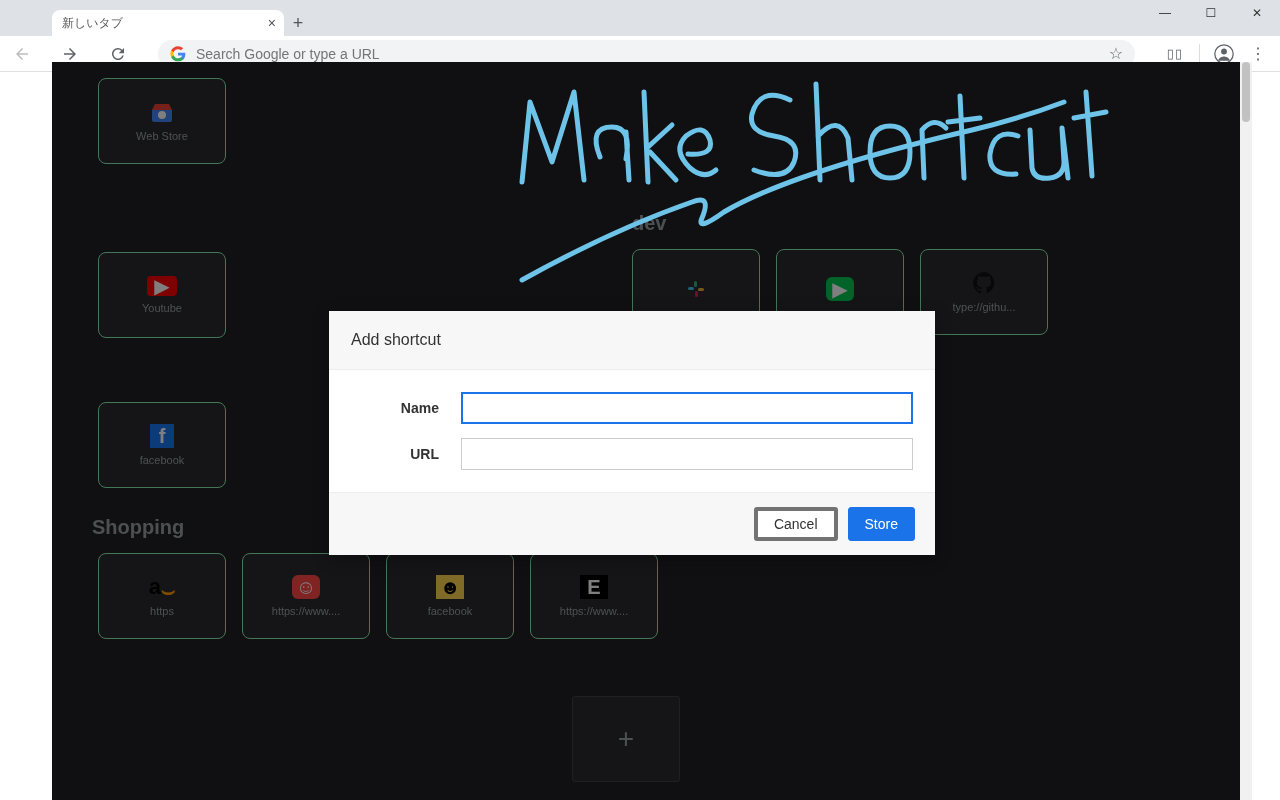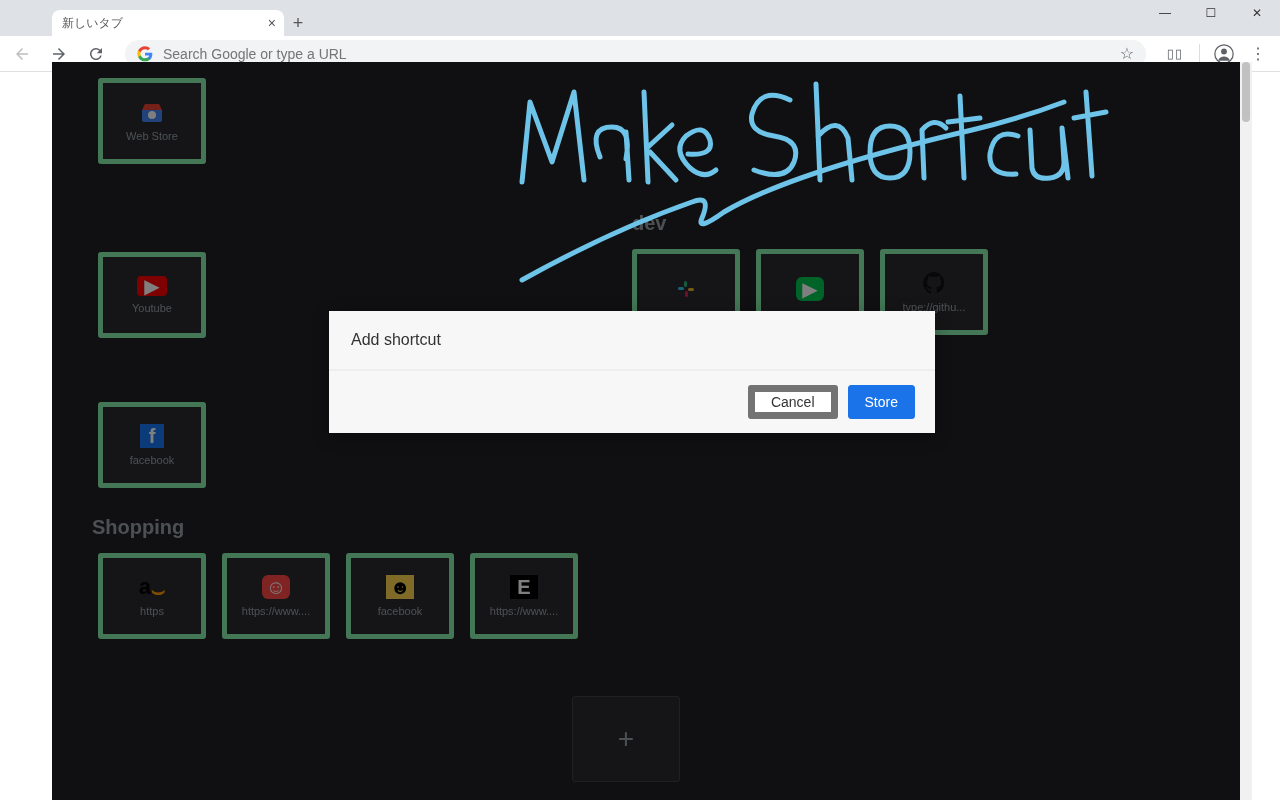--- a/index.html
+++ b/index.html
@@ -6,41 +6,41 @@
 body { width: 1280px; height: 800px; overflow: hidden; background: #fff; position: relative; }
 
 
 .tabbar { height: 36px; background: #dee1e6; display: flex; align-items: flex-end; padding-left: 52px; }
 .tab { width: 232px; height: 26px; background: #fff; border-radius: 8px 8px 0 0; display: flex; align-items: center; padding: 0 10px; font-size: 12px; color: #555; position: relative; }
 .tab .close { position: absolute; right: 8px; font-size: 14px; color: #555; cursor: pointer; }
 .newtab { width: 28px; height: 26px; display: flex; align-items: center; justify-content: center; color: #555; font-size: 18px; cursor: pointer; }
 .window-controls { position: absolute; right: 0; top: 0; display: flex; }
 .window-controls div { width: 46px; height: 26px; display: flex; align-items: center; justify-content: center; color: #333; font-size: 12px; cursor: pointer; }
 
-.toolbar { height: 36px; background: #fff; border-bottom: 1px solid #e0e0e0; display: flex; align-items: center; padding: 0 8px; gap: 9px; }
+.toolbar { height: 36px; background: #fff; border-bottom: 1px solid #e0e0e0; display: flex; align-items: center; padding: 0 8px; gap: 20px; }
 .nav-btn { width: 28px; height: 28px; display: flex; align-items: center; justify-content: center; color: #5f6368; border-radius: 50%; cursor: pointer; }
 .nav-btn.disabled { color: #bdbdbd; }
 .nav-btn svg { width: 18px; height: 18px; }
 .omnibox { flex: 1; height: 28px; background: #f1f3f4; border-radius: 14px; display: flex; align-items: center; padding: 0 12px; gap: 10px; margin: 0 6px; }
 .omnibox .g-icon { width: 16px; height: 16px; }
 .omnibox input { border: none; background: transparent; outline: none; flex: 1; font-size: 14px; color: #5f6368; }
 .omnibox .star { color: #5f6368; font-size: 16px; }
 .right-icons { display: flex; align-items: center; gap: 6px; }
 .right-icons .icon { width: 28px; height: 28px; display: flex; align-items: center; justify-content: center; color: #5f6368; border-radius: 50%; cursor: pointer; }
 .divider-v { width: 1px; height: 20px; background: #ddd; margin: 0 4px; }
 
 
 .viewport { position: absolute; top: 62px; left: 52px; right: 40px; bottom: 0; background: #202124; overflow: hidden; }
 .scrollbar { position: absolute; top: 62px; right: 28px; width: 12px; bottom: 0; background: #f1f1f1; }
 .scrollbar-thumb { position: absolute; top: 0; left: 2px; width: 8px; height: 60px; background: #c1c1c1; border-radius: 4px; }
 
 .tile-group { position: absolute; }
 .group-title { color: #9aa0a6; font-size: 20px; font-weight: 600; margin-bottom: 14px; }
 .tiles { display: flex; gap: 16px; flex-wrap: wrap; }
-.tile { width: 108px; height: 86px; background: #2a2b2e; border: 5px solid #86efac; border-radius: 3px; display: flex; flex-direction: column; align-items: center; justify-content: center; gap: 6px; cursor: pointer; }
+.tile { width: 128px; height: 86px; background: #2a2b2e; border: 1px solid #86efac; border-radius: 8px; display: flex; flex-direction: column; align-items: center; justify-content: center; gap: 6px; cursor: pointer; }
 .tile .ticon { width: 28px; height: 24px; display: flex; align-items: center; justify-content: center; font-size: 20px; }
 .tile .tlabel { font-size: 11px; color: #9aa0a6; text-align: center; max-width: 90px; overflow: hidden; text-overflow: ellipsis; white-space: nowrap; }
 
 .add-tile { width: 108px; height: 86px; background: #2a2b2e; border: 1px solid #3c4043; border-radius: 3px; display: flex; align-items: center; justify-content: center; color: #9aa0a6; font-size: 28px; cursor: pointer; }
 
 
 .dim { position: absolute; inset: 0; background: rgba(0,0,0,0.5); }
 
 
 .annotation { position: absolute; top: 0; left: 0; pointer-events: none; }
@@ -49,21 +49,21 @@
 .dialog { position: absolute; left: 329px; top: 311px; width: 606px; background: #fff; box-shadow: 0 4px 16px rgba(0,0,0,0.3); }
 .dialog-header { padding: 20px 22px; background: #f7f7f7; border-bottom: 1px solid #eee; }
 .dialog-title { font-size: 16px; color: #333; font-weight: 400; }
 .dialog-body { padding: 22px 22px 22px 22px; background: #fff; }
 .form-row { display: flex; align-items: center; margin-bottom: 14px; }
 .form-row label { width: 110px; text-align: right; padding-right: 22px; font-size: 14px; font-weight: 600; color: #333; }
 .form-row input { flex: 1; height: 32px; border: 1px solid #ccc; padding: 0 8px; font-size: 14px; outline: none; }
 .form-row input.focused { border: 2px solid #1a73e8; }
 .dialog-footer { padding: 14px 20px; background: #f7f7f7; border-top: 1px solid #eee; display: flex; justify-content: flex-end; gap: 10px; }
 .btn { height: 34px; padding: 0 16px; border-radius: 3px; font-size: 14px; cursor: pointer; display: flex; align-items: center; }
-.btn-secondary { background: #fff; border: 7px solid #737373; color: #333; }
+.btn-secondary { background: #fff; border: 4px solid #737373; color: #333; }
 .btn-primary { background: #1a73e8; border: 1px solid #1a73e8; color: #fff; }
 
 
 .c-red { background: #ff0000; color: #fff; }
 .c-fb { background: #1877f2; color: #fff; }
 .c-tw { color: #1da1f2; }
 .c-green { background: #00c853; color:#fff; border-radius: 6px; width:28px; height:28px; }
 .c-amazon { color:#000; }
 .c-ali { background:#ff4747; color:#fff; border-radius:6px; width:28px;height:28px; }
 .c-gear { background:#ffd54f; width:28px;height:22px; }
@@ -252,20 +252,30 @@
 </div>
 
 <div class="scrollbar">
   <div class="scrollbar-thumb"></div>
 </div>
 
 <div class="dialog">
   <div class="dialog-header">
     <div class="dialog-title">Add shortcut</div>
   </div>
+  <div class="dialog-body">
+    <div class="form-row">
+      <label>Name</label>
+      <input type="text" class="focused" value="" style="">
+    </div>
+    <div class="form-row" style="margin-bottom:0;">
+      <label>URL</label>
+      <input type="text" value="" style="">
+    </div>
+  </div>
   <div class="dialog-footer">
     <div class="btn btn-secondary">
       <span>Cancel</span>
     </div>
     <div class="btn btn-primary">
       <span>Store</span>
     </div>
   </div>
 </div>
 

